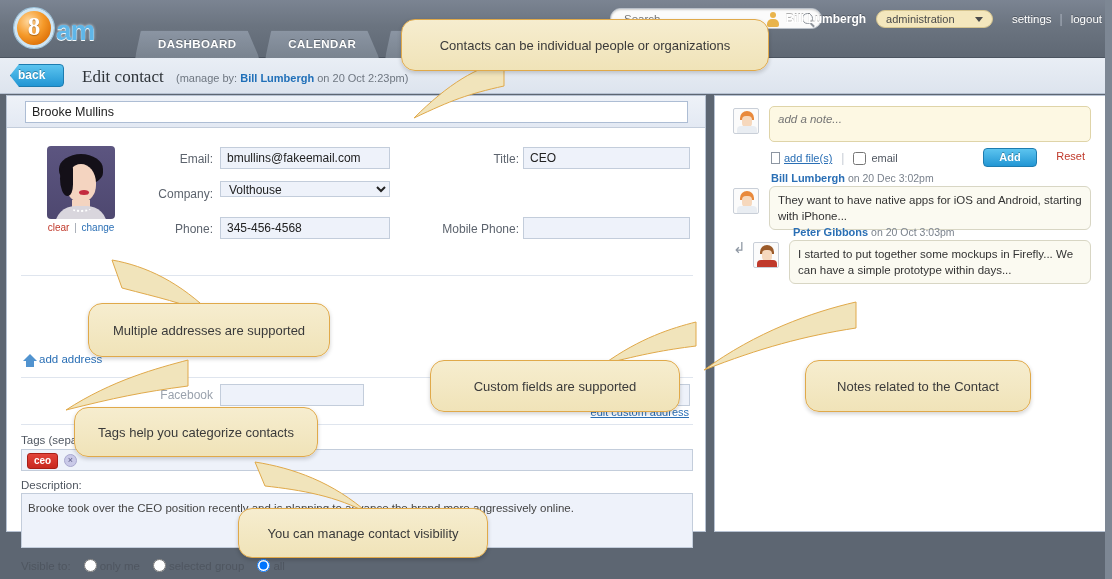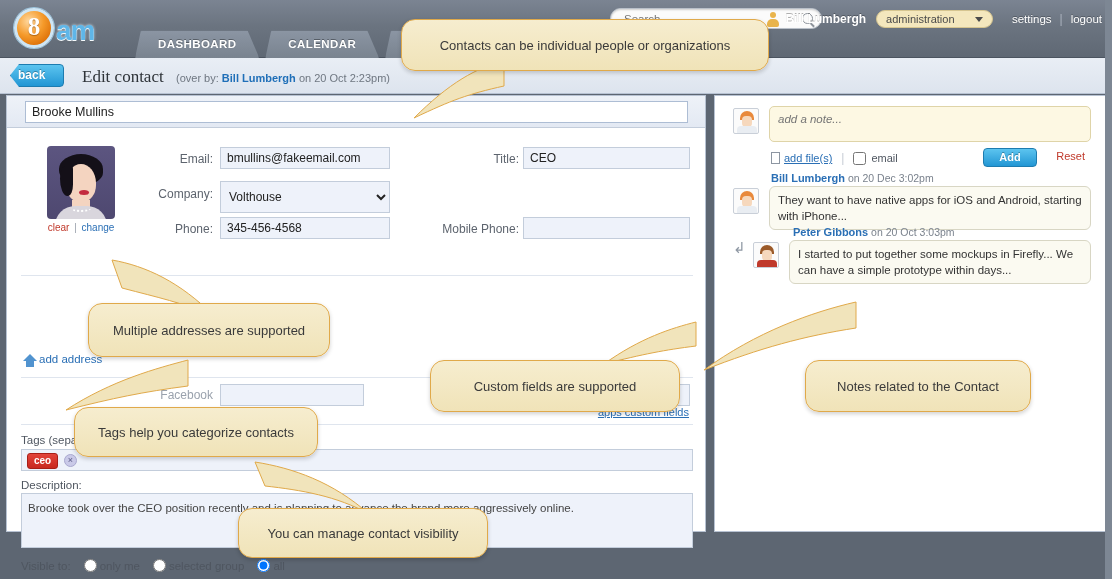--- a/index.html
+++ b/index.html
@@ -168,21 +168,21 @@
   #avlinks .change { color:#2a6fb5; cursor:pointer; }
 
   
   .flabel { position:absolute; font-size:12px; color:#5d646e; text-align:right; }
   .finput {
     position:absolute; height:22px;
     background:#eef2fa; border:1px solid #c3cddb;
     font-size:12px; color:#222; padding:0 6px; line-height:20px;
     outline:none; font-family:"Liberation Sans", sans-serif;
   }
-  select.finput { padding:0 4px; height:32px; background:#eef2fa; }
+  select.finput { padding:0 4px; height:16px; background:#eef2fa; }
 
   #addaddress { position:absolute; left:32px; top:257px; font-size:11.5px; color:#2a6fb5; cursor:pointer; }
   #addaddress .home {
     position:absolute; left:-16px; top:1px; width:0;height:0;
     border-left:7px solid transparent;border-right:7px solid transparent;border-bottom:7px solid #5193cf;
   }
   #addaddress .home:after { content:""; position:absolute; left:-4px; top:7px; width:8px; height:6px; background:#5193cf; }
 
   hr.sep { position:absolute; left:14px; width:672px; height:1px; background:#dfe5ee; border:none; margin:0; }
 
@@ -315,21 +315,21 @@
     <span class="tlink">settings</span>
     <span class="sep">|</span>
     <span class="tlink">logout</span>
   </div>
 </div>
 
 <div id="subhead">
   <div id="backbtn">back</div>
   <div id="pagetitle">Edit contact</div>
   <div id="addedby">
-    <span>(over by:</span>
+    <span>(manage by:</span>
     <b>Bill Lumbergh</b>
     <span>on 20 Oct 2:23pm)</span>
   </div>
 </div>
 
 <div id="content">
 
   <div id="leftpanel">
 
     <div id="namerow">
@@ -378,21 +378,21 @@
     </div>
 
     <hr class="sep" style="top:281px;">
 
     <div class="flabel" style="left:110px;top:292px;width:96px;color:#9aa2ad;">Facebook</div>
     <input class="finput" style="left: 213px; top: 288px; width: 144px;" type="text" value="">
 
     <div class="flabel" style="left:410px;top:292px;width:102px;">Twitter</div>
     <input class="finput" style="left: 527px; top: 288px; width: 156px;" type="text" value="">
 
-    <div id="editcustom">apps custom fields</div>
+    <div id="editcustom">edit custom address</div>
 
     <hr class="sep" style="top:328px;">
 
     <div id="tagslabel">Tags (separated with commas):</div>
     <div id="tagsbox">
       <div id="tagchip">ceo</div>
       <div id="tagx">×</div>
     </div>
 
     <div id="desclabel">Description:</div>

